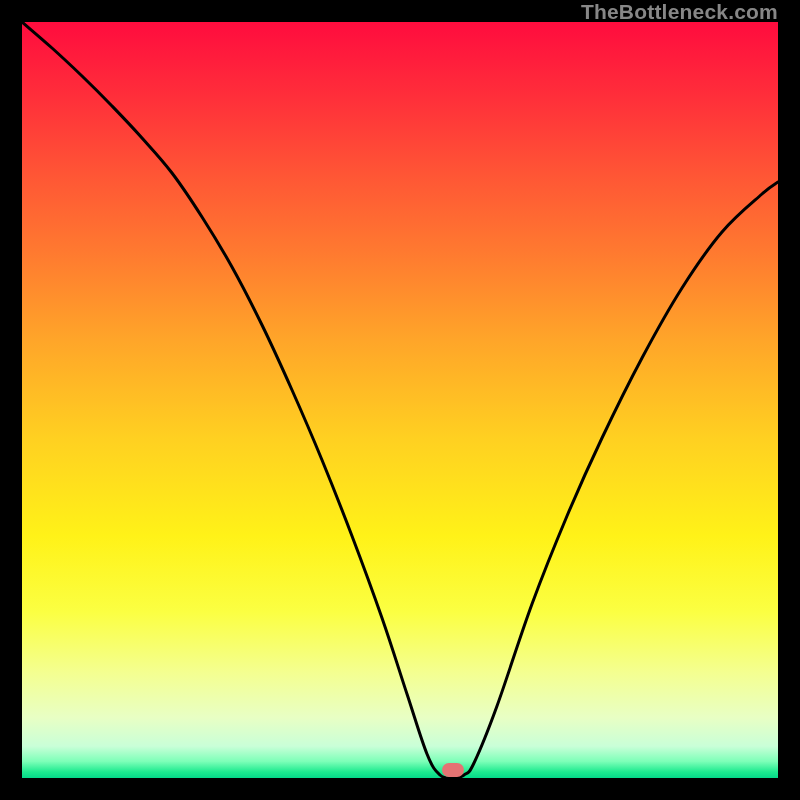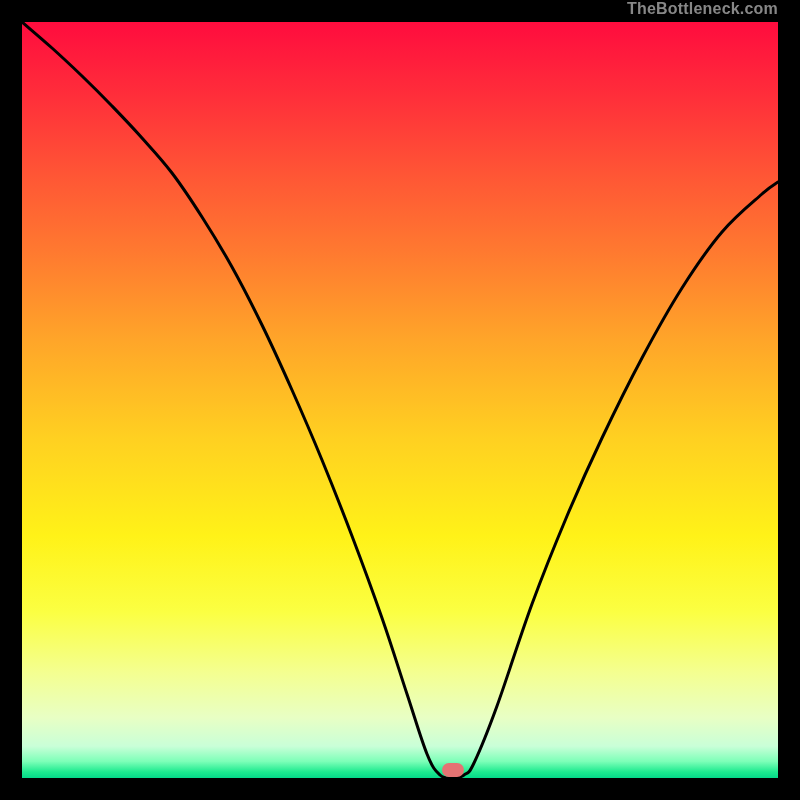--- a/index.html
+++ b/index.html
@@ -41,21 +41,21 @@
   .vertex-marker {
     position: absolute;
     border-radius: 10px;
     transform: translate(-50%, -50%);
   }
   .watermark {
     position: absolute;
     top: 0;
     right: 22px;
     font-family: Arial, Helvetica, sans-serif;
-    font-size: 16px;
+    font-size: 21px;
     font-weight: 600;
     color: #878787;
     letter-spacing: 0.2px;
   }
 </style>
 </head>
 <body>
 
 <div class="frame">
   <div class="watermark">TheBottleneck.com</div>

